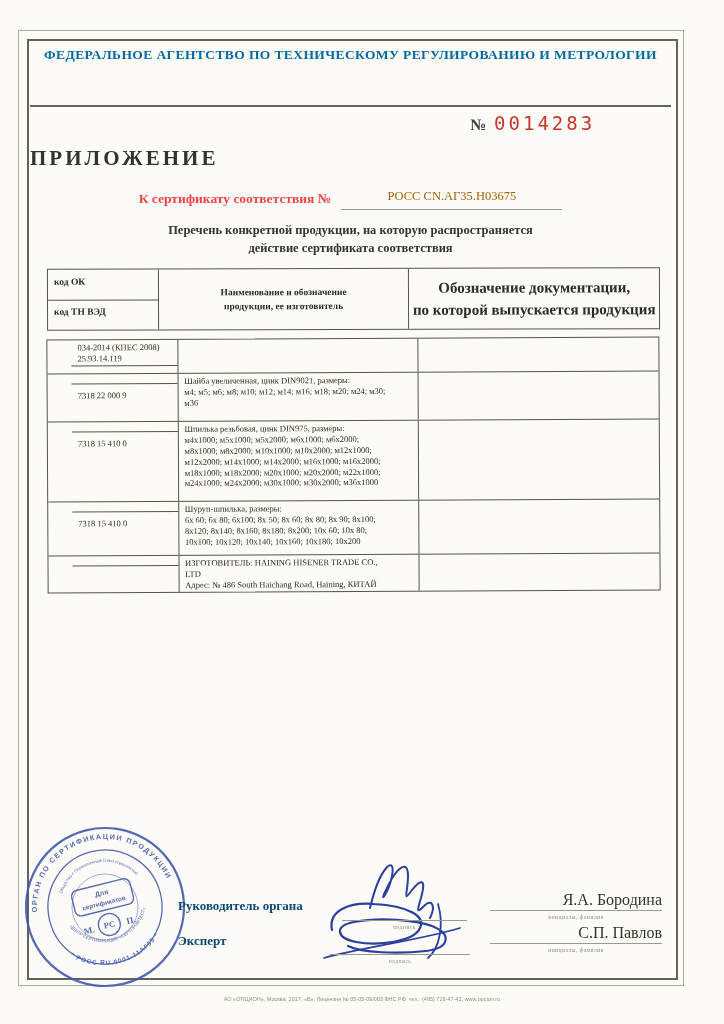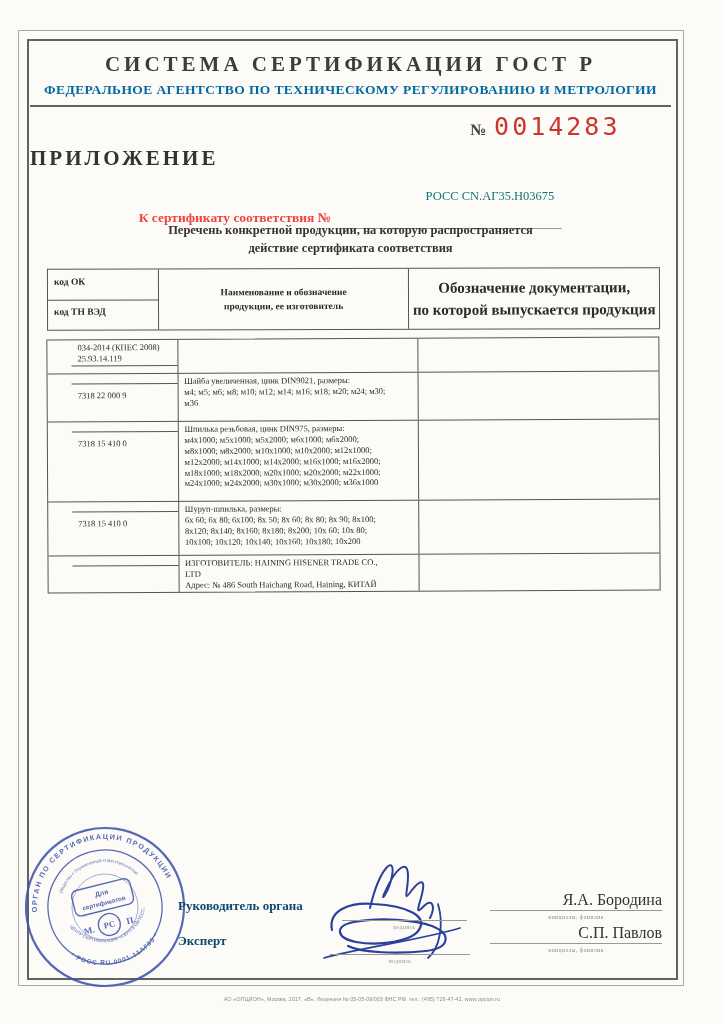--- a/index.html
+++ b/index.html
@@ -11,26 +11,26 @@
   
   .outer-frame{position:absolute;left:18px;top:30px;width:664px;height:954px;border:1px solid #a9a9a2;}
   .inner-frame{position:absolute;left:27px;top:39px;width:647px;height:937px;border:2px solid #63635c;}
   
   .masthead{position:absolute;left:30px;top:42px;width:641px;height:63px;border-bottom:2px solid #63635c;text-align:center;}
   .masthead-title{margin-top:10px;font-size:21px;font-weight:bold;letter-spacing:4px;color:#3c3c38;}
   .masthead-sub{margin-top:5px;font-size:13.5px;font-weight:bold;letter-spacing:0.4px;color:#0369a1;}
   
   .serial{position:absolute;left:470px;top:112px;width:200px;display:flex;align-items:baseline;gap:8px;}
   .serial-prefix{font-size:16px;font-weight:bold;color:#444440;}
-  .serial-number{font-family:"DejaVu Sans Mono", monospace;font-size:25px;letter-spacing:3px;color:#c9372b;}
+  .serial-number{font-family:"DejaVu Sans Mono", monospace;font-size:19px;letter-spacing:3px;color:#c9372b;}
   
   .doc-title{position:absolute;left:30px;top:146px;width:641px;text-align:left;font-size:21px;font-weight:bold;letter-spacing:3px;color:#33332f;}
   .cert-line{position:absolute;left:30px;top:186px;width:641px;display:flex;justify-content:center;align-items:flex-end;}
   .cert-label{font-size:13.5px;font-weight:bold;color:#ef4444;}
-  .cert-number{display:inline-block;margin-left:10px;min-width:205px;text-align:right;font-size:12.5px;color:#0f766e;border-bottom:1px solid #9a9a92;padding:0 8px 24px 8px;position:relative;top:3px;}
+  .cert-number{display:inline-block;margin-left:10px;min-width:205px;text-align:center;font-size:12.5px;color:#a16207;border-bottom:1px solid #9a9a92;padding:0 8px 5px 8px;position:relative;top:3px;}
   .doc-desc{position:absolute;left:30px;top:221px;width:641px;text-align:center;font-size:12.5px;font-weight:bold;line-height:1.45;color:#33332f;}
   
   .tbl{position:absolute;background:transparent;}
   .tbl-header{left:47px;top:268px;width:611px;height:60px;border:1.5px solid #55554e;display:flex;transform:rotate(-0.15deg);}
   .th-c1{position:relative;width:110px;border-right:1px solid #55554e;font-size:9.5px;font-weight:bold;}
   .th-c1 .lbl-top{position:absolute;left:6px;top:7px;}
   .th-c1 .divider{position:absolute;left:0;right:0;top:30px;border-top:1px solid #55554e;}
   .th-c1 .lbl-bot{position:absolute;left:6px;top:37px;}
   .th-c2{width:250px;border-right:1px solid #55554e;display:flex;align-items:center;justify-content:center;text-align:center;font-size:9.5px;font-weight:bold;line-height:1.5;}
   .th-c3{width:250px;display:flex;align-items:center;justify-content:center;text-align:center;font-size:15px;font-weight:bold;line-height:1.5;}
@@ -56,21 +56,20 @@
 </style>
 </head>
 <body>
 
 <div class="paper">
 
   <div class="outer-frame"></div>
   <div class="inner-frame"></div>
 
   <div class="masthead">
-    <div class="masthead-title">СИСТЕМА СЕРТИФИКАЦИИ ГОСТ Р</div>
     <div class="masthead-sub">ФЕДЕРАЛЬНОЕ АГЕНТСТВО ПО ТЕХНИЧЕСКОМУ РЕГУЛИРОВАНИЮ И МЕТРОЛОГИИ</div>
   </div>
 
   <div class="serial">
     <span class="serial-prefix">№</span>
     <span class="serial-number">0014283</span>
   </div>
 
   <div class="doc-title">ПРИЛОЖЕНИЕ</div>
 

